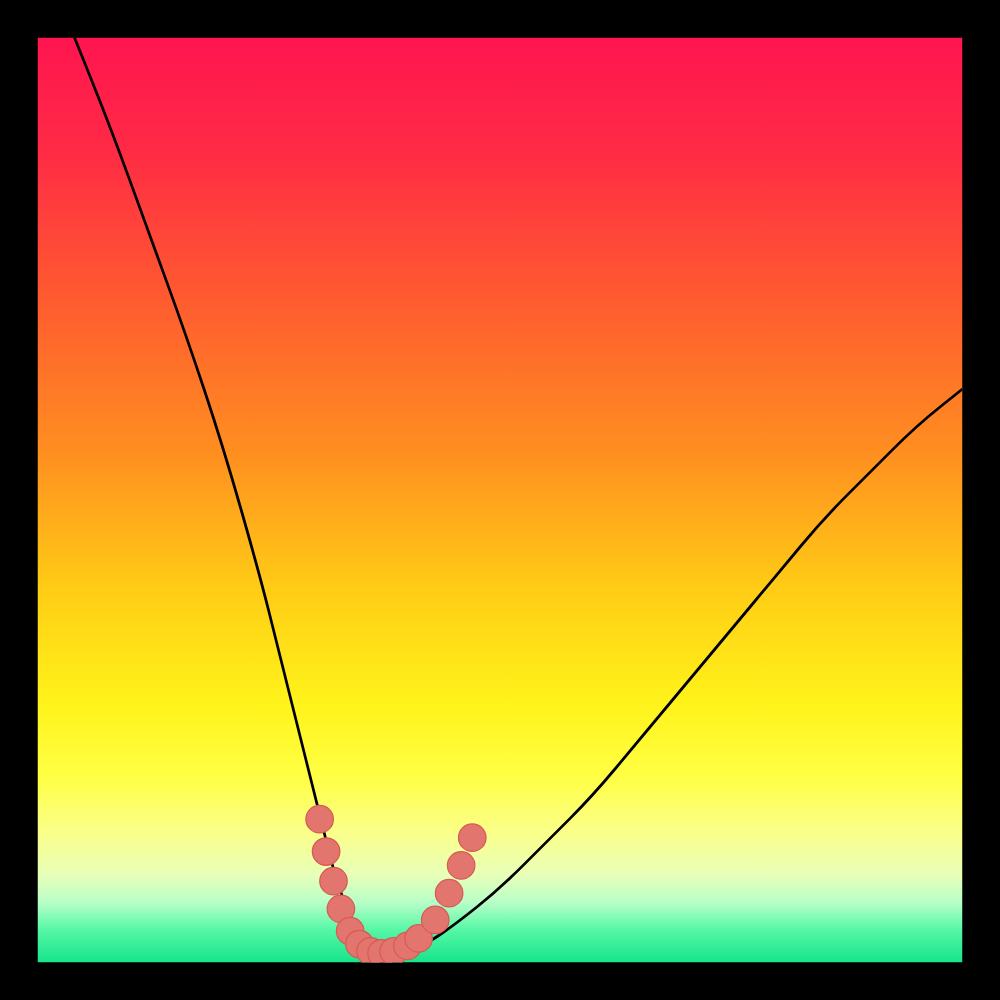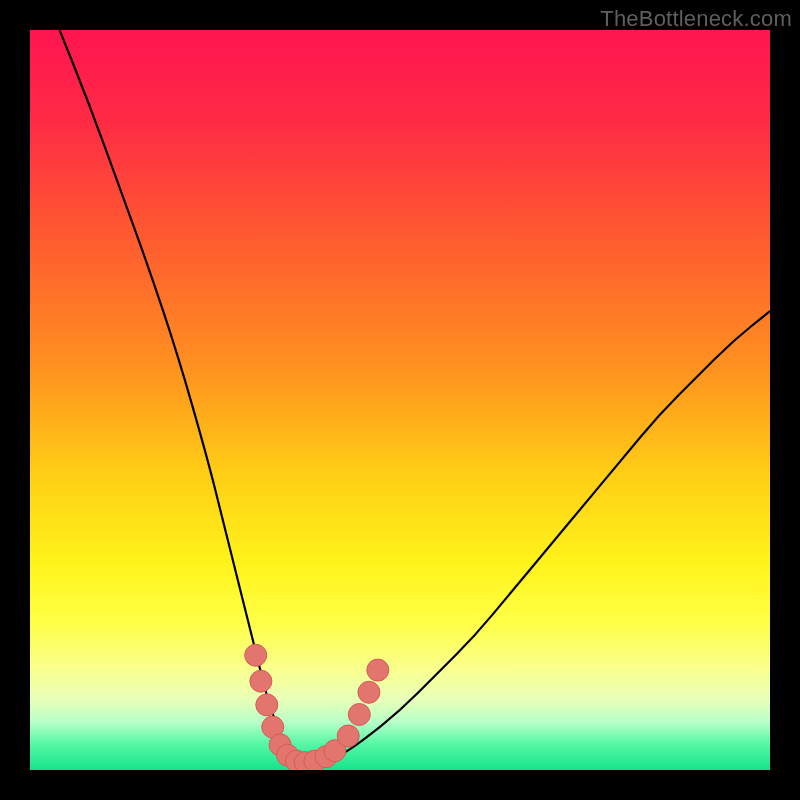--- a/index.html
+++ b/index.html
@@ -38,21 +38,20 @@
   }
   svg {
     display: block;
   }
 </style>
 </head>
 <body>
 
 <div class="frame">
 
-  <div class="watermark">TheBottleneck.com</div>
 
   <div class="plot-area">
     <svg id="chart-svg" width="740" height="740" viewBox="0 0 740 740">
       <defs>
         <linearGradient id="bg-grad" x1="0" y1="0" x2="0" y2="1">
             <stop offset="0%" stop-color="#ff1550"></stop>
             <stop offset="12%" stop-color="#ff2a45"></stop>
             <stop offset="28.000000000000004%" stop-color="#ff5a30"></stop>
             <stop offset="45%" stop-color="#ff8f20"></stop>
             <stop offset="60%" stop-color="#ffce15"></stop>

